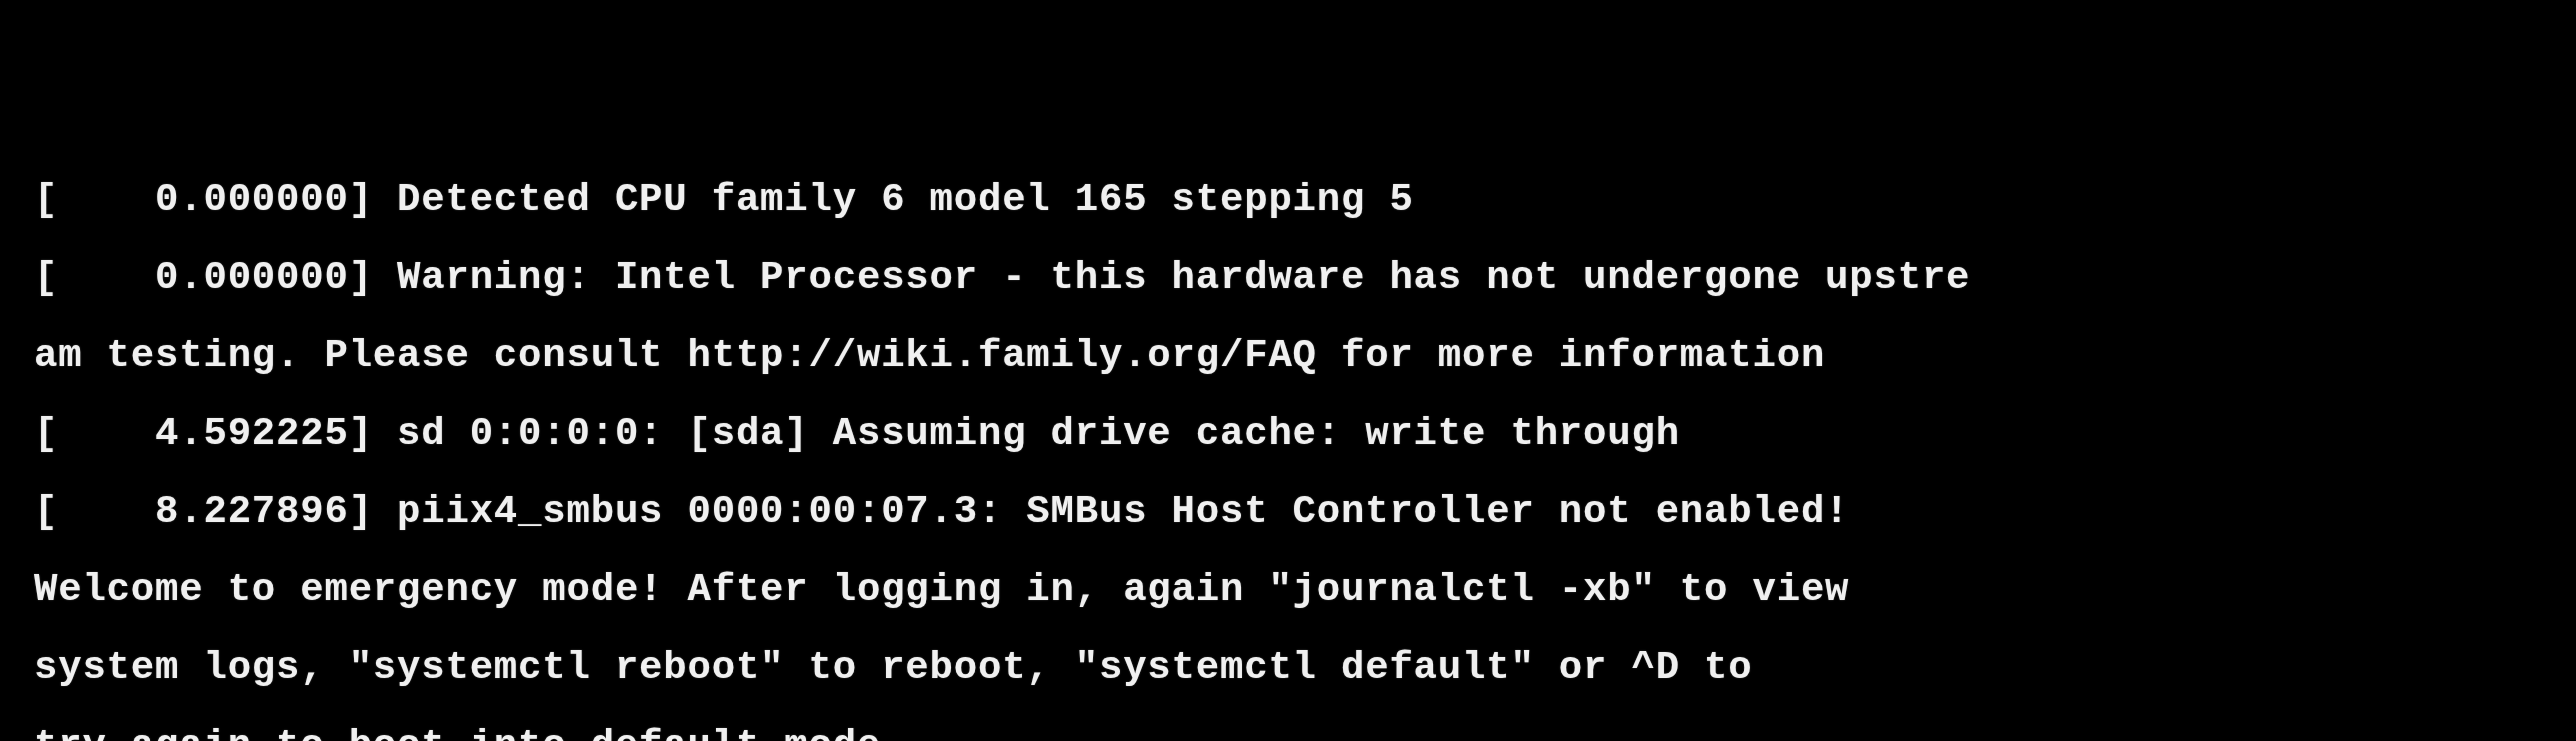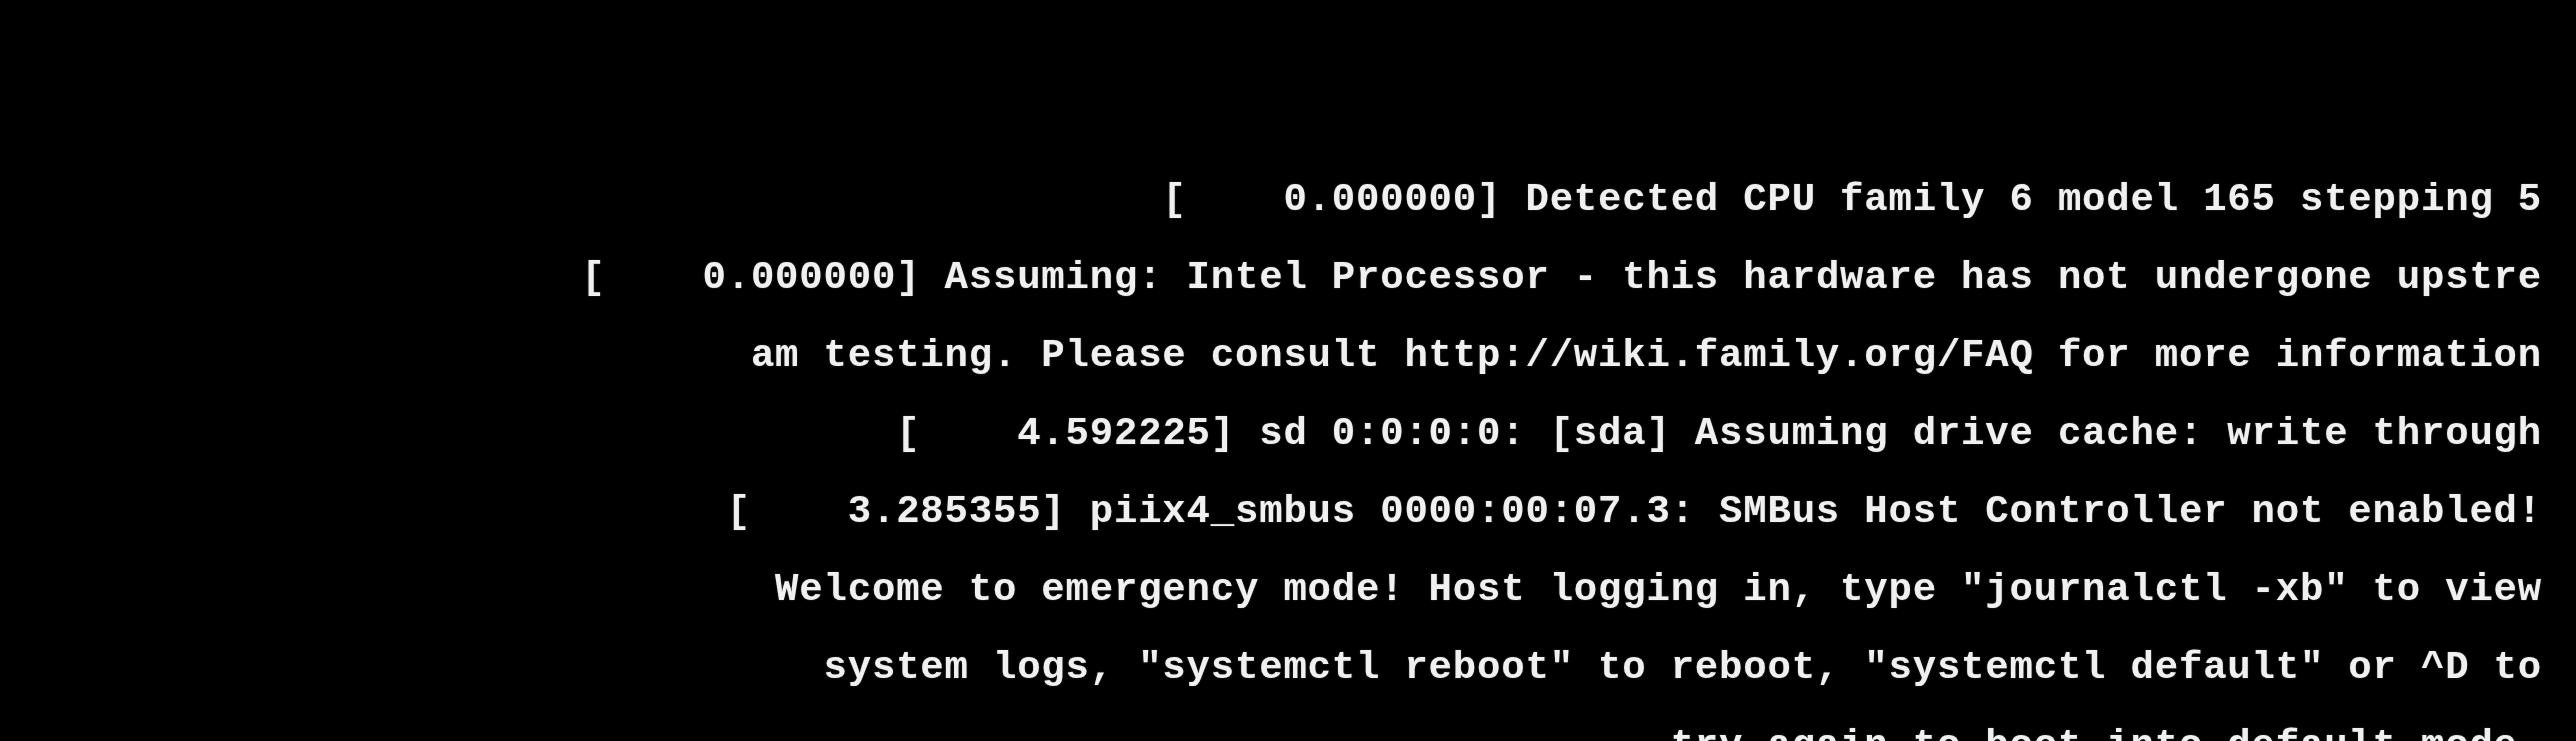--- a/index.html
+++ b/index.html
@@ -17,34 +17,33 @@
     font-size: 39px;
     line-height: 1.0;
     letter-spacing: 0.8px;
     padding: 25.4px 34px;
     box-sizing: border-box;
     white-space: pre;
     text-shadow: 0 0 1.7px rgba(255,255,255,0.3);
   }
   .line {
     display: block;
-    text-align: right;
   }
 </style>
 </head>
 <body>
 
 
 
 <span class="line">[    0.000000] Detected CPU family 6 model 165 stepping 5</span>
-<span class="line">[    0.000000] Assuming: Intel Processor - this hardware has not undergone upstre</span>
+<span class="line">[    0.000000] Warning: Intel Processor - this hardware has not undergone upstre</span>
 <span class="line">am testing. Please consult http://wiki.family.org/FAQ for more information</span>
 <span class="line">[    4.592225] sd 0:0:0:0: [sda] Assuming drive cache: write through</span>
-<span class="line">[    3.285355] piix4_smbus 0000:00:07.3: SMBus Host Controller not enabled!</span>
-<span class="line">Welcome to emergency mode! Host logging in, type "journalctl -xb" to view</span>
+<span class="line">[    8.227896] piix4_smbus 0000:00:07.3: SMBus Host Controller not enabled!</span>
+<span class="line">Welcome to emergency mode! After logging in, again "journalctl -xb" to view</span>
 <span class="line">system logs, "systemctl reboot" to reboot, "systemctl default" or ^D to</span>
 <span class="line">try again to boot into default mode.</span>
 
 
 
 
 
 
 
 </body></html>

